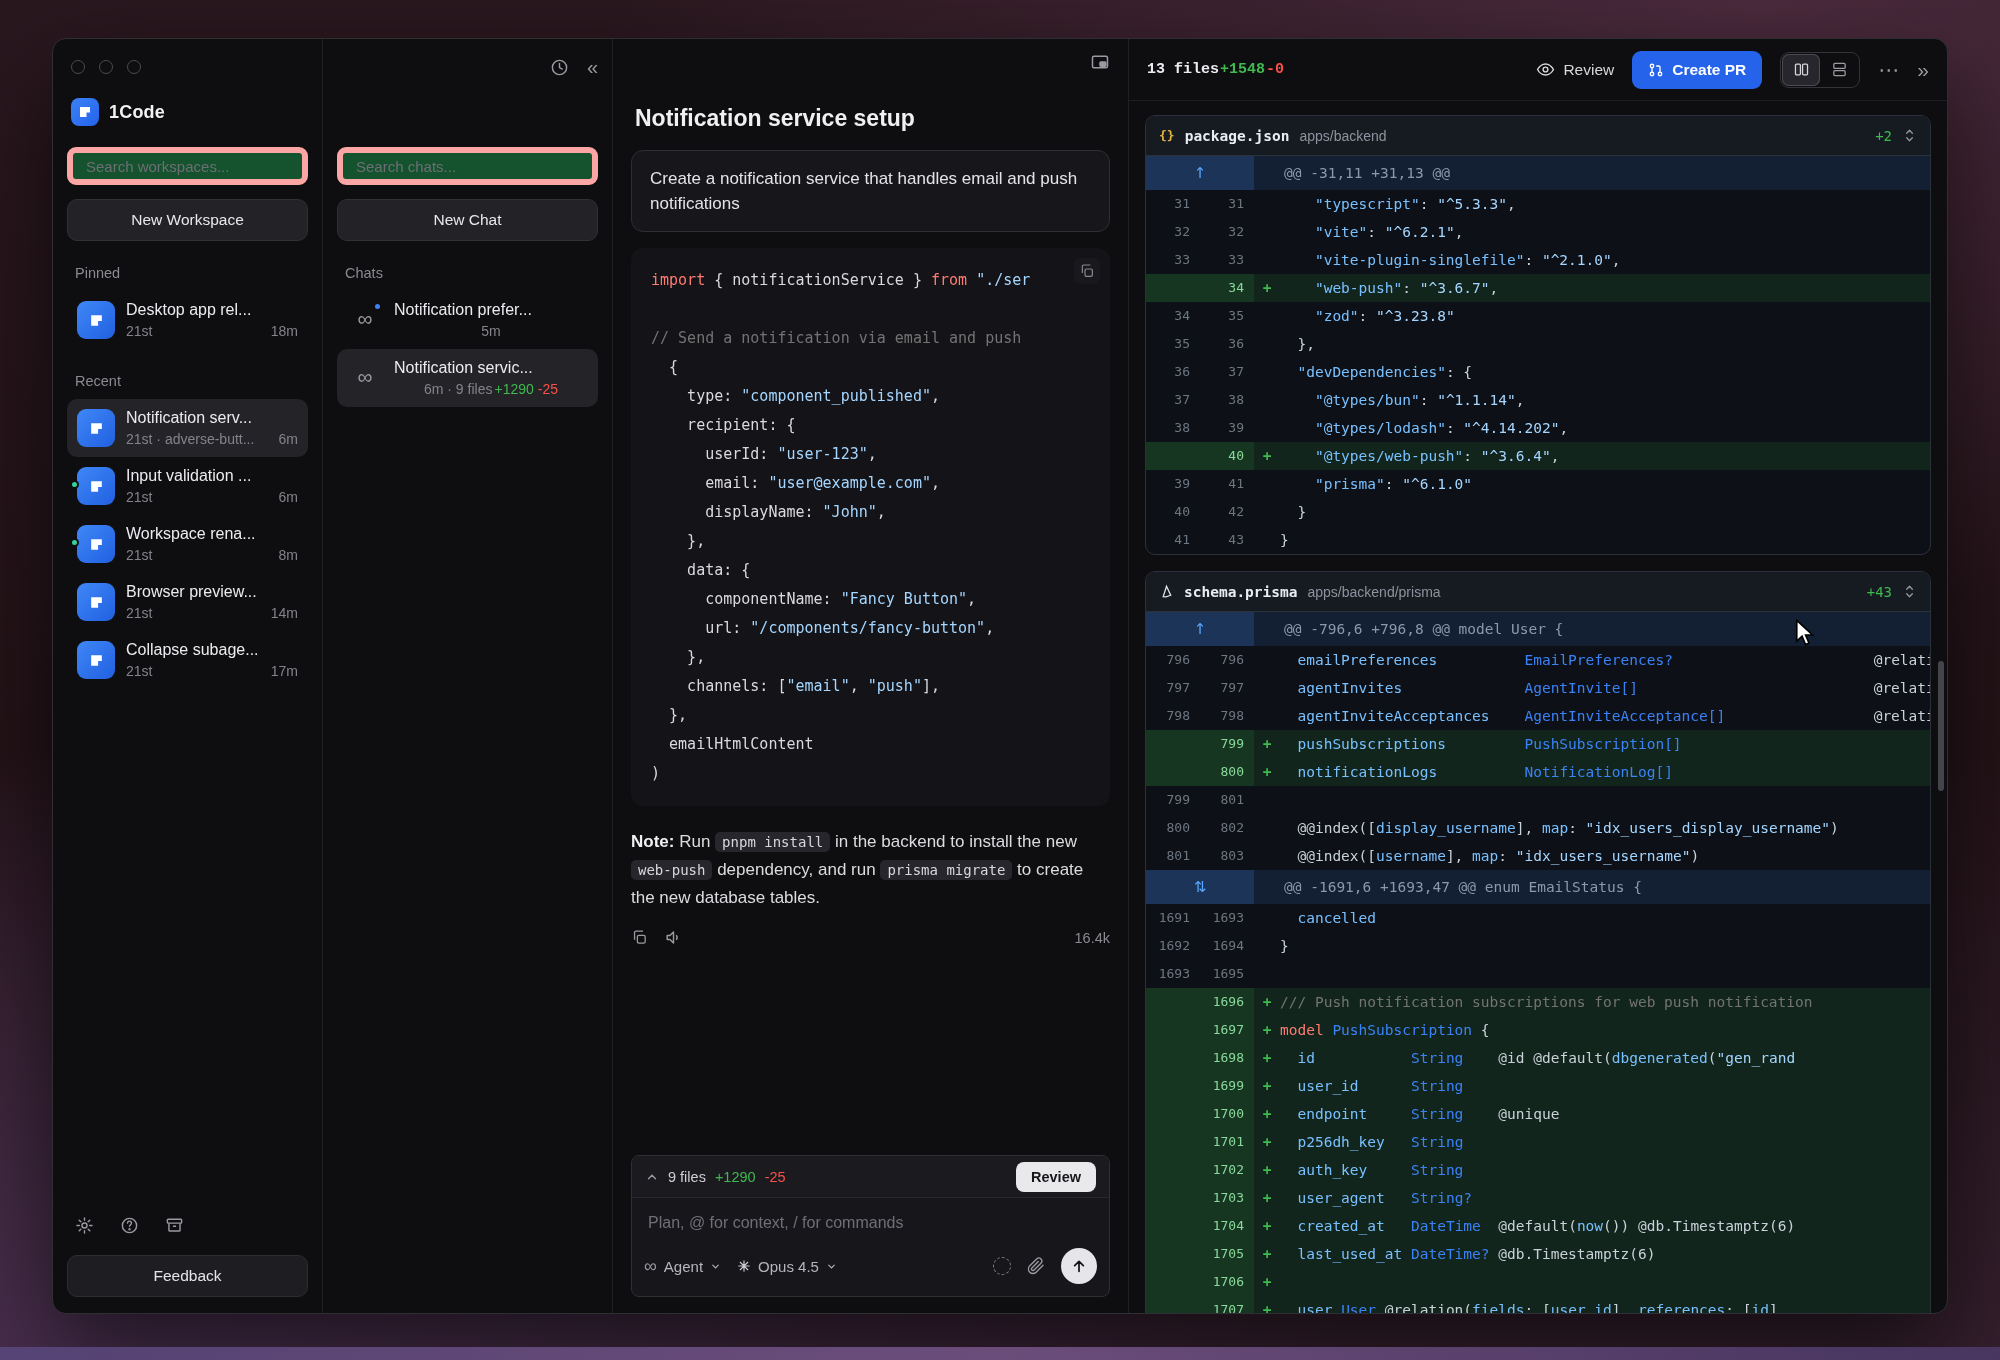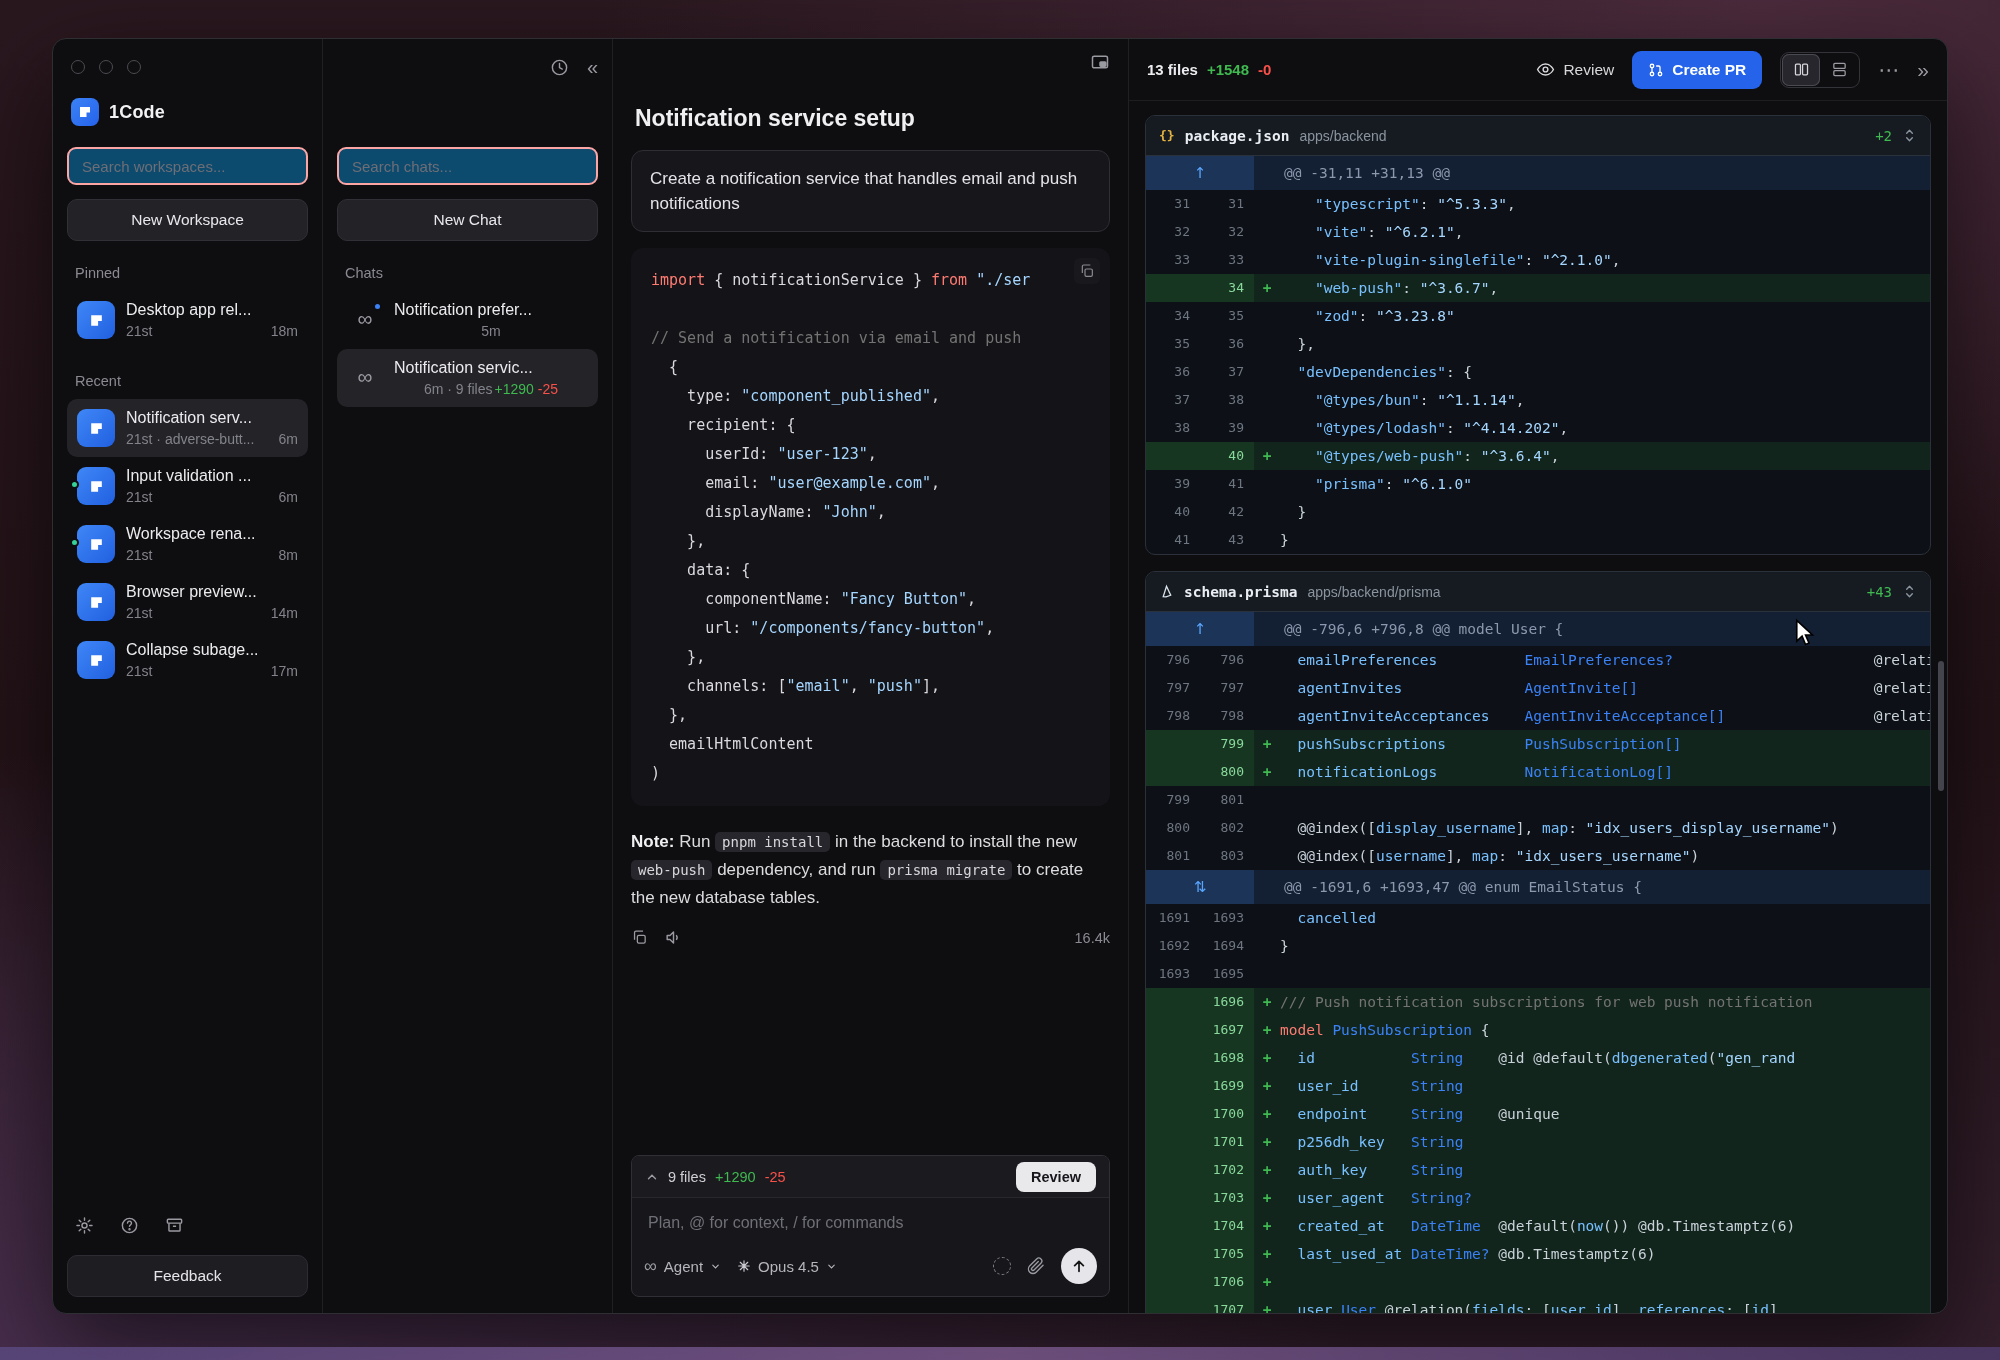--- a/index.html
+++ b/index.html
@@ -12,21 +12,21 @@
 .dock-strip{position:absolute;left:0;right:0;bottom:0;height:13px;background:linear-gradient(90deg,#5b4a82,#7c5a8f,#4e3c6e);opacity:.8}
 .window{position:absolute;left:52px;top:38px;width:1896px;height:1276px;background:#0e0e10;border:1px solid #2e2e33;border-radius:14px;box-shadow:0 40px 100px rgba(0,0,0,.6);display:flex;overflow:hidden}
 
 
 .ws-col{width:270px;border-right:1px solid #1f1f24;display:flex;flex-direction:column;padding:16px 14px;flex-shrink:0}
 .traffic{display:flex;gap:14px;height:24px;align-items:center;padding:0 4px}
 .tl{width:14px;height:14px;border-radius:50%;border:1.5px solid #4b4b52}
 .brand{display:flex;align-items:center;gap:10px;margin:18px 4px 0;height:30px}
 .brand-logo{width:28px;height:28px;border-radius:8px;background:linear-gradient(135deg,#3b82f6,#2563eb);display:flex;align-items:center;justify-content:center}
 .brand-name{font-size:18px;font-weight:700;color:#f2f2f4;letter-spacing:.2px}
-.search-input{margin-top:20px;height:38px;background:#0c4a6e;border:2px solid #fca5a5;border-radius:9px;color:#9a9aa2;font-size:15px;padding:0 13px;width:100%;outline:none;font-family:inherit}
+.search-input{margin-top:20px;height:38px;background:#14532d;border:6px solid #fca5a5;border-radius:9px;color:#9a9aa2;font-size:15px;padding:0 13px;width:100%;outline:none;font-family:inherit}
 .search-input::placeholder{color:#6e6e76}
 .primary-btn{margin-top:14px;height:42px;width:100%;background:#222227;border:1px solid #303036;border-radius:10px;color:#e8e8ec;font-size:15.5px;font-weight:500;font-family:inherit}
 .sec-label{margin:24px 8px 10px;font-size:14.5px;color:#8a8a92}
 .item{display:flex;gap:11px;padding:10px;border-radius:10px;align-items:flex-start;position:relative}
 .item.selected{background:#232328}
 .ws-icon{width:38px;height:38px;border-radius:9px;background:linear-gradient(135deg,#3f87f7,#2160e0);flex-shrink:0;display:flex;align-items:center;justify-content:center;position:relative}
 .gdot{position:absolute;left:-7px;top:13px;width:9px;height:9px;border-radius:50%;background:#34d399;border:2px solid #0e0e10}
 .item-body{flex:1;min-width:0}
 .item-title{font-size:16px;color:#ececf0;font-weight:500;white-space:nowrap;overflow:hidden}
 .item-sub{display:flex;justify-content:space-between;margin-top:4px;font-size:14px;color:#83838b;white-space:nowrap;overflow:hidden}
@@ -69,21 +69,21 @@
 .composer-controls{display:flex;align-items:center;gap:16px;padding:10px 12px 12px}
 .ctrl{display:flex;align-items:center;gap:7px;color:#b5b5bc;font-size:15px;background:none;border:none;font-family:inherit}
 .ctrl .inf{font-size:18px;color:#9a9aa2}
 .ctrl-right{margin-left:auto;display:flex;align-items:center;gap:16px;color:#9a9aa2}
 .dash-circle{width:18px;height:18px;border:1.6px dashed #84848c;border-radius:50%;display:inline-block}
 .send-btn{width:36px;height:36px;border-radius:50%;background:#e6e6ea;color:#141417;display:flex;align-items:center;justify-content:center;border:none}
 
 
 .diff-col{flex:1;display:flex;flex-direction:column;min-width:0}
 .diff-head{height:62px;display:flex;align-items:center;padding:0 18px;gap:10px;border-bottom:1px solid #1d1d22;flex-shrink:0}
-.dh-left{display:flex;gap:9px;align-items:flex-end;font-family:Liberation Sans, sans-serif;font-size:15px;font-weight:700;color:#ececf0}
+.dh-left{display:flex;gap:1px;align-items:flex-end;font-family:Liberation Mono, monospace;font-size:15px;font-weight:700;color:#ececf0}
 .dh-added{color:#3fb950}.dh-removed{color:#f85149}
 .dh-right{margin-left:auto;display:flex;align-items:center;gap:18px}
 .review-link{display:flex;gap:8px;align-items:center;color:#d8d8dc;font-size:15.5px;font-weight:500;background:none;border:none;font-family:inherit}
 .create-pr{display:flex;gap:8px;align-items:center;background:#2563eb;color:#fff;height:38px;padding:0 16px;border-radius:9px;font-size:15.5px;font-weight:600;border:none;font-family:inherit}
 .layout-group{display:flex;border:1px solid #33333a;border-radius:9px;height:36px;align-items:center;padding:1px}
 .layout-btn{width:38px;height:32px;display:flex;align-items:center;justify-content:center;color:#9a9aa2;background:none;border:none}
 .layout-btn.active{background:#26262c;box-shadow:inset 0 0 0 1px #4a4a52;border-radius:7px;color:#d6d6da}
 .icon-btn{color:#9a9aa2;font-size:21px;background:none;border:none;line-height:1;font-family:inherit}
 .diff-body{flex:1;overflow:hidden;padding:14px 16px;display:flex;flex-direction:column;gap:16px;position:relative}
 .fcard{border:1px solid #2b313a;border-radius:10px;background:#0d1117;overflow:hidden;flex-shrink:0}

